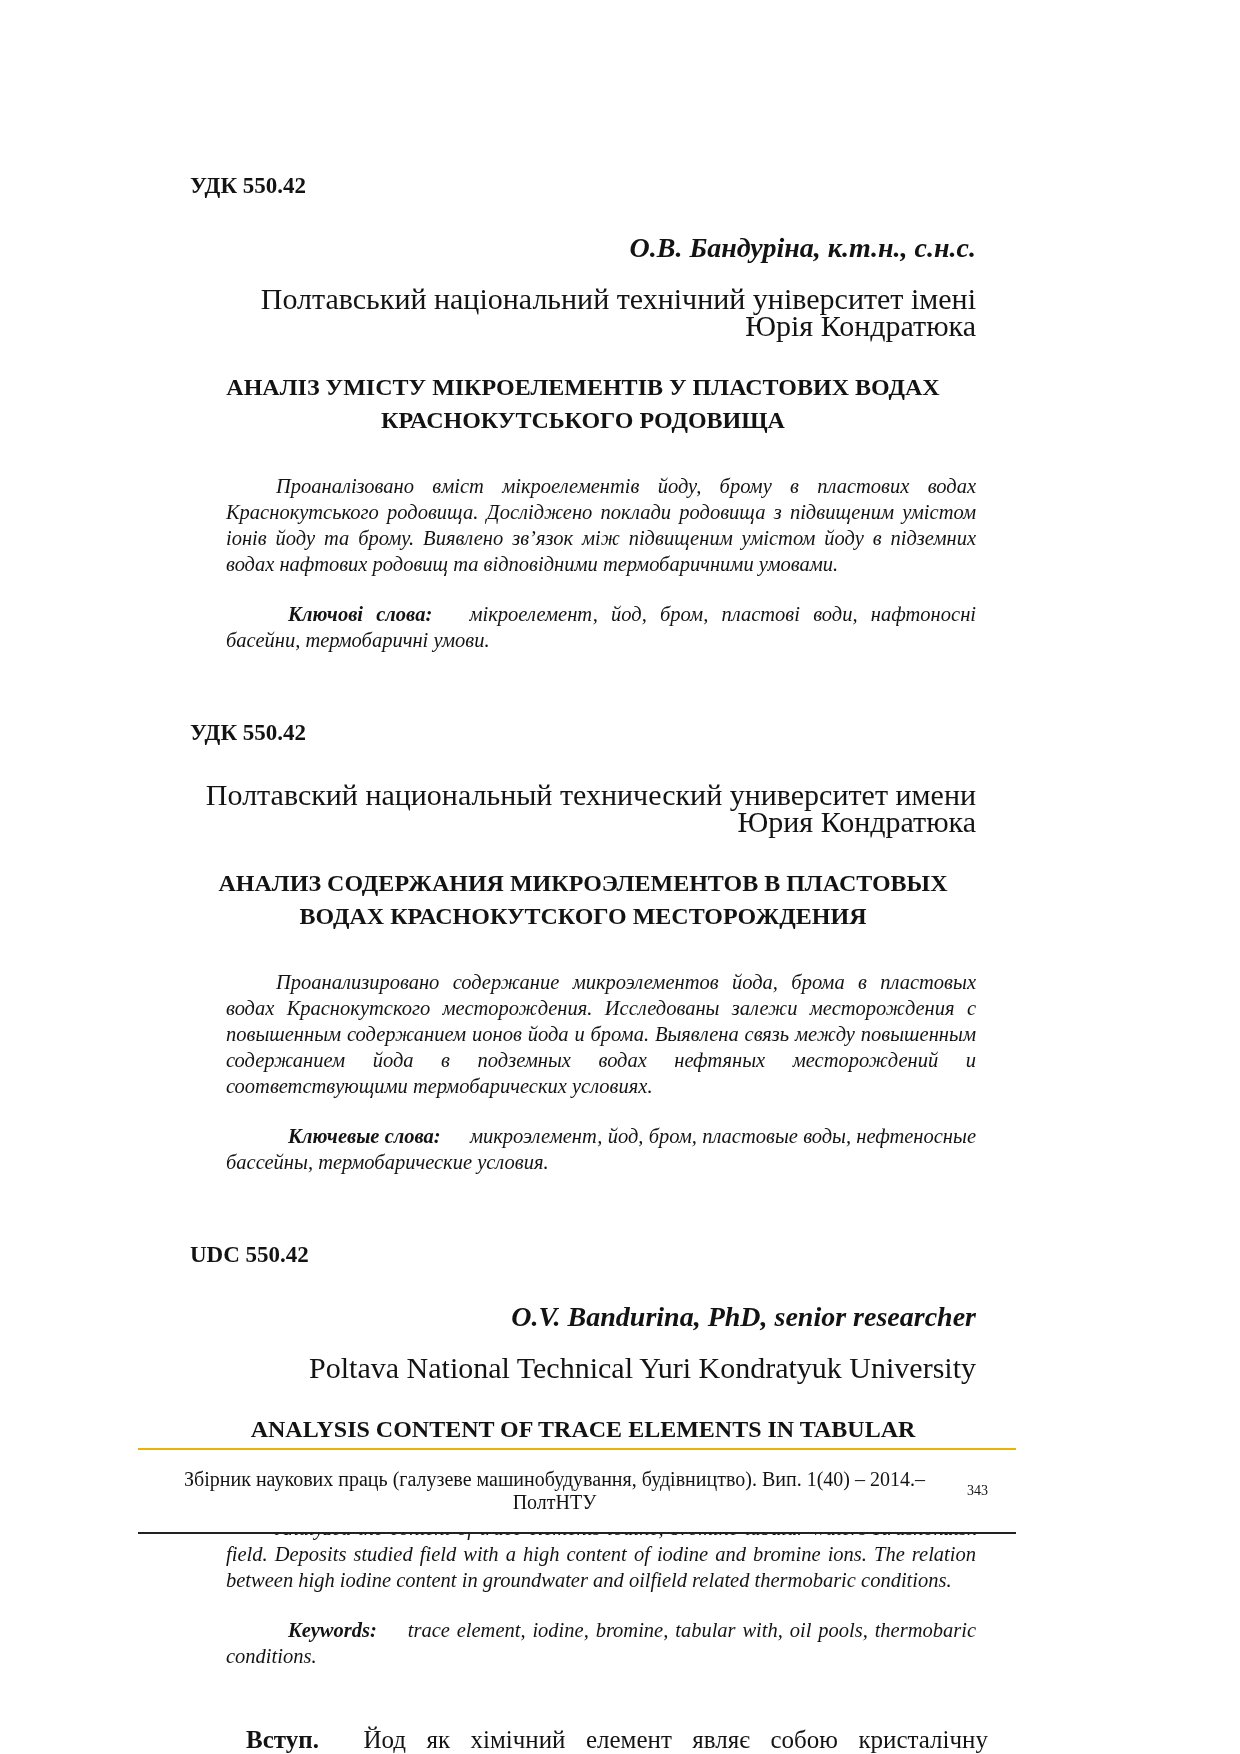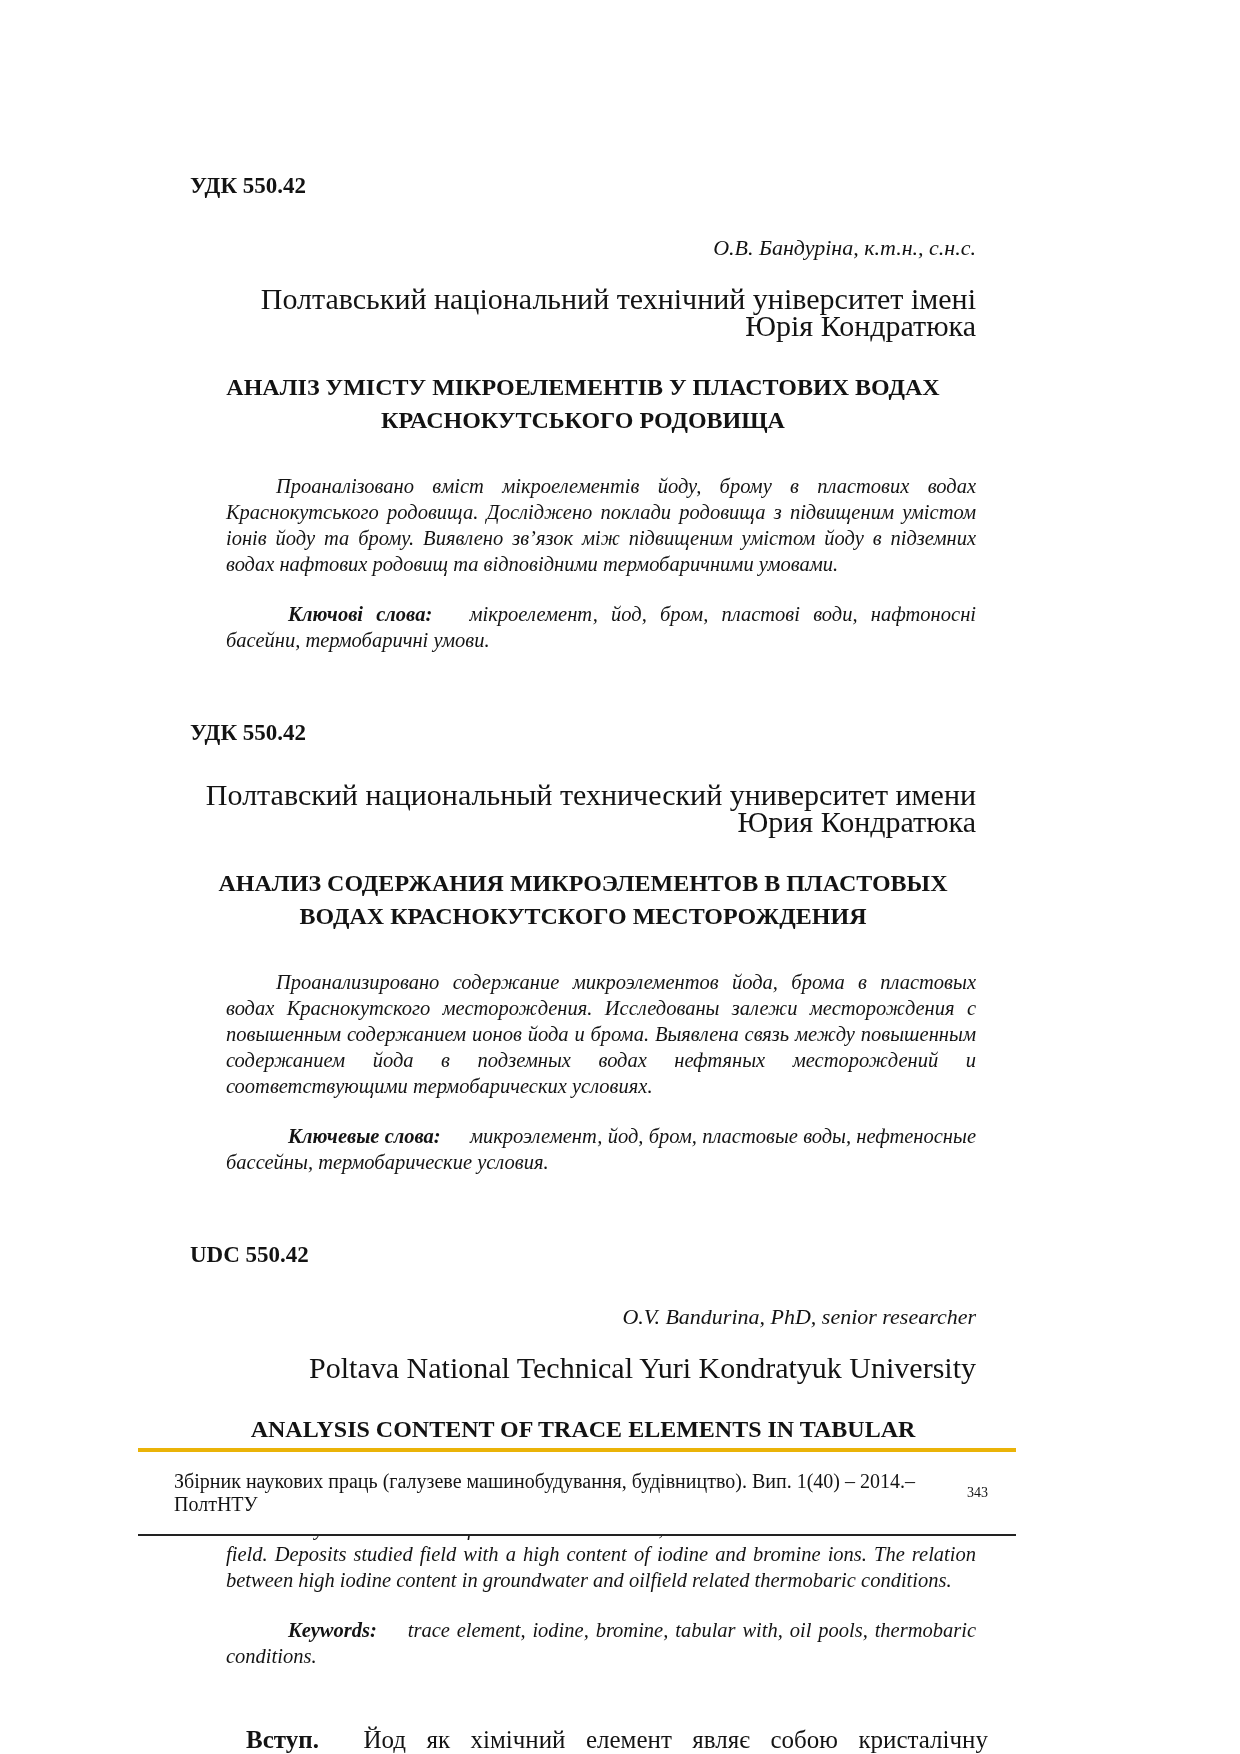--- a/index.html
+++ b/index.html
@@ -21,24 +21,25 @@
     width: 858px;
   }
   .sec { margin-bottom: 18px; }
   .udc {
     font-size: 23px;
     font-weight: bold;
     line-height: 28px;
     margin-bottom: 10px;
   }
   .author {
-    font-size: 22px;
+    font-size: 28px;
     font-style: italic;
     text-align: right;
     line-height: 27px;
+    font-weight: bold;
   }
   .affil {
     font-size: 30px;
     text-align: right;
     line-height: 27px;
     margin-bottom: 8px;
   }
   .title {
     font-size: 24px;
     font-weight: bold;
@@ -62,27 +63,28 @@
     line-height: 33px;
     margin-top: 4px;
   }
   .intro-lead { font-weight: bold; }
   .footer {
     position: absolute;
     left: 114px;
     top: 1424px;
     width: 878px;
     background: #ffffff;
-    border-top: 4px solid #eab308;
+    border-top: 2px solid #eab308;
     border-bottom: 2px solid #222;
     display: flex;
     justify-content: space-between;
     align-items: center;
     padding: 6px 16px 6px 24px;
     font-size: 20px;
+    text-align: center;
   }
   .footer-page { font-size: 14px; padding-left: 20px; }
 </style>
 </head>
 <body>
 
 <div class="page">
   <div class="content">
 
     <section class="sec">

